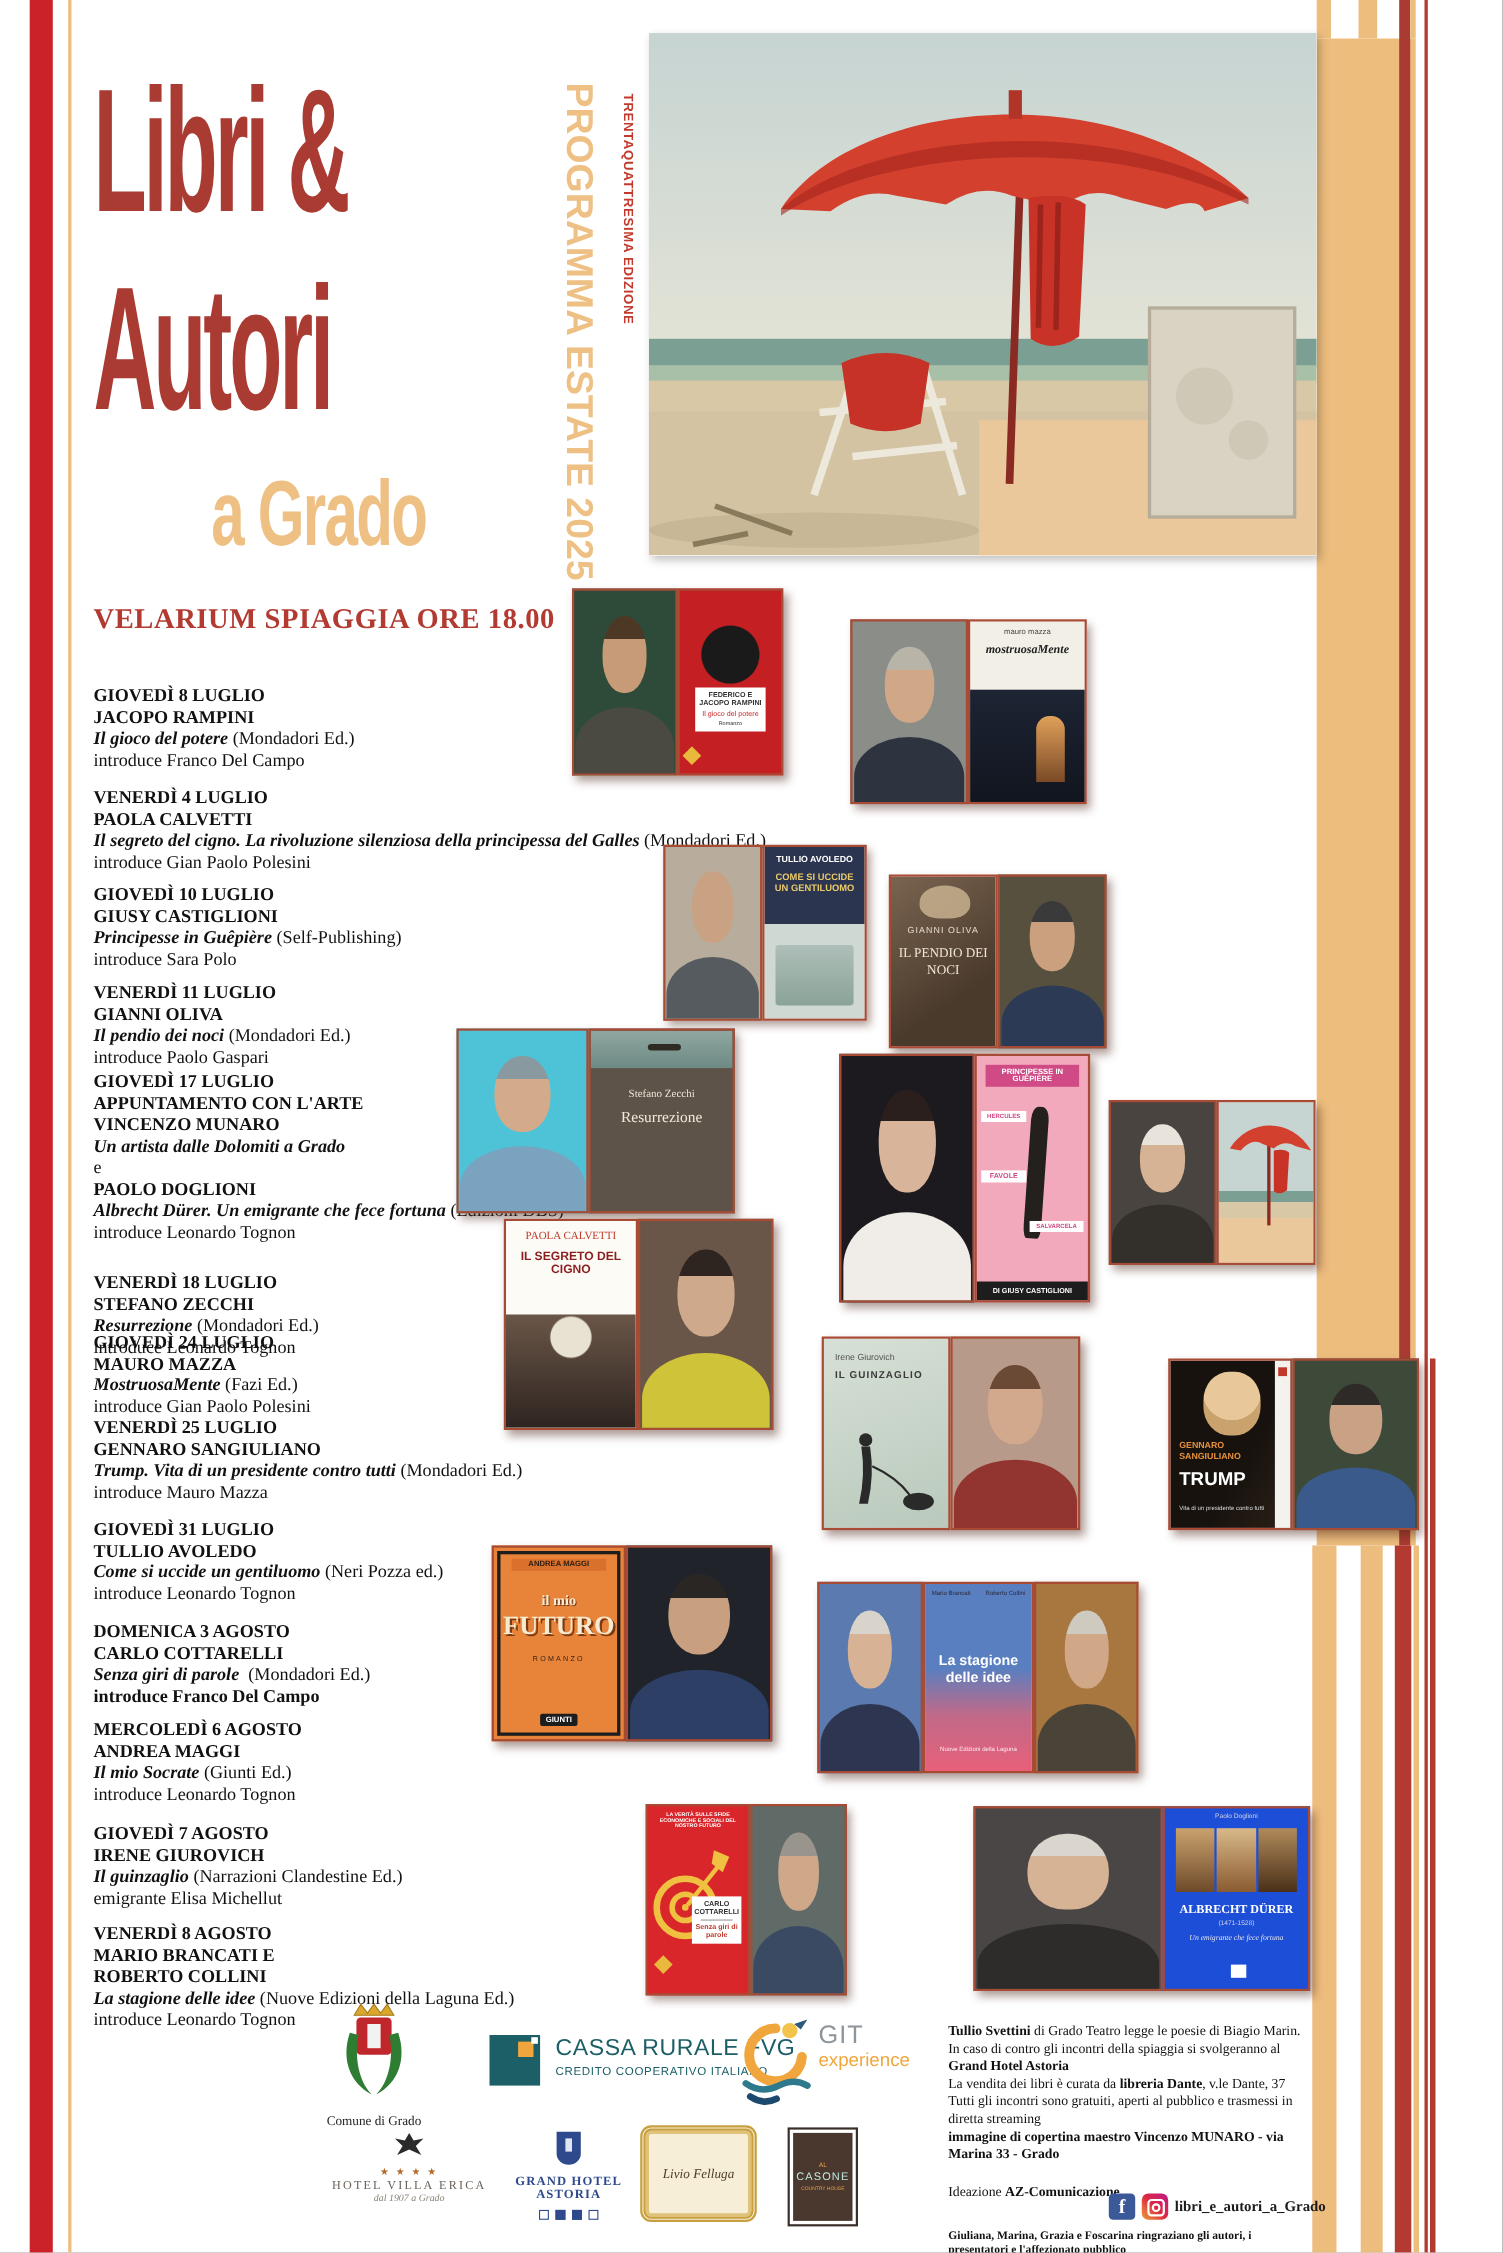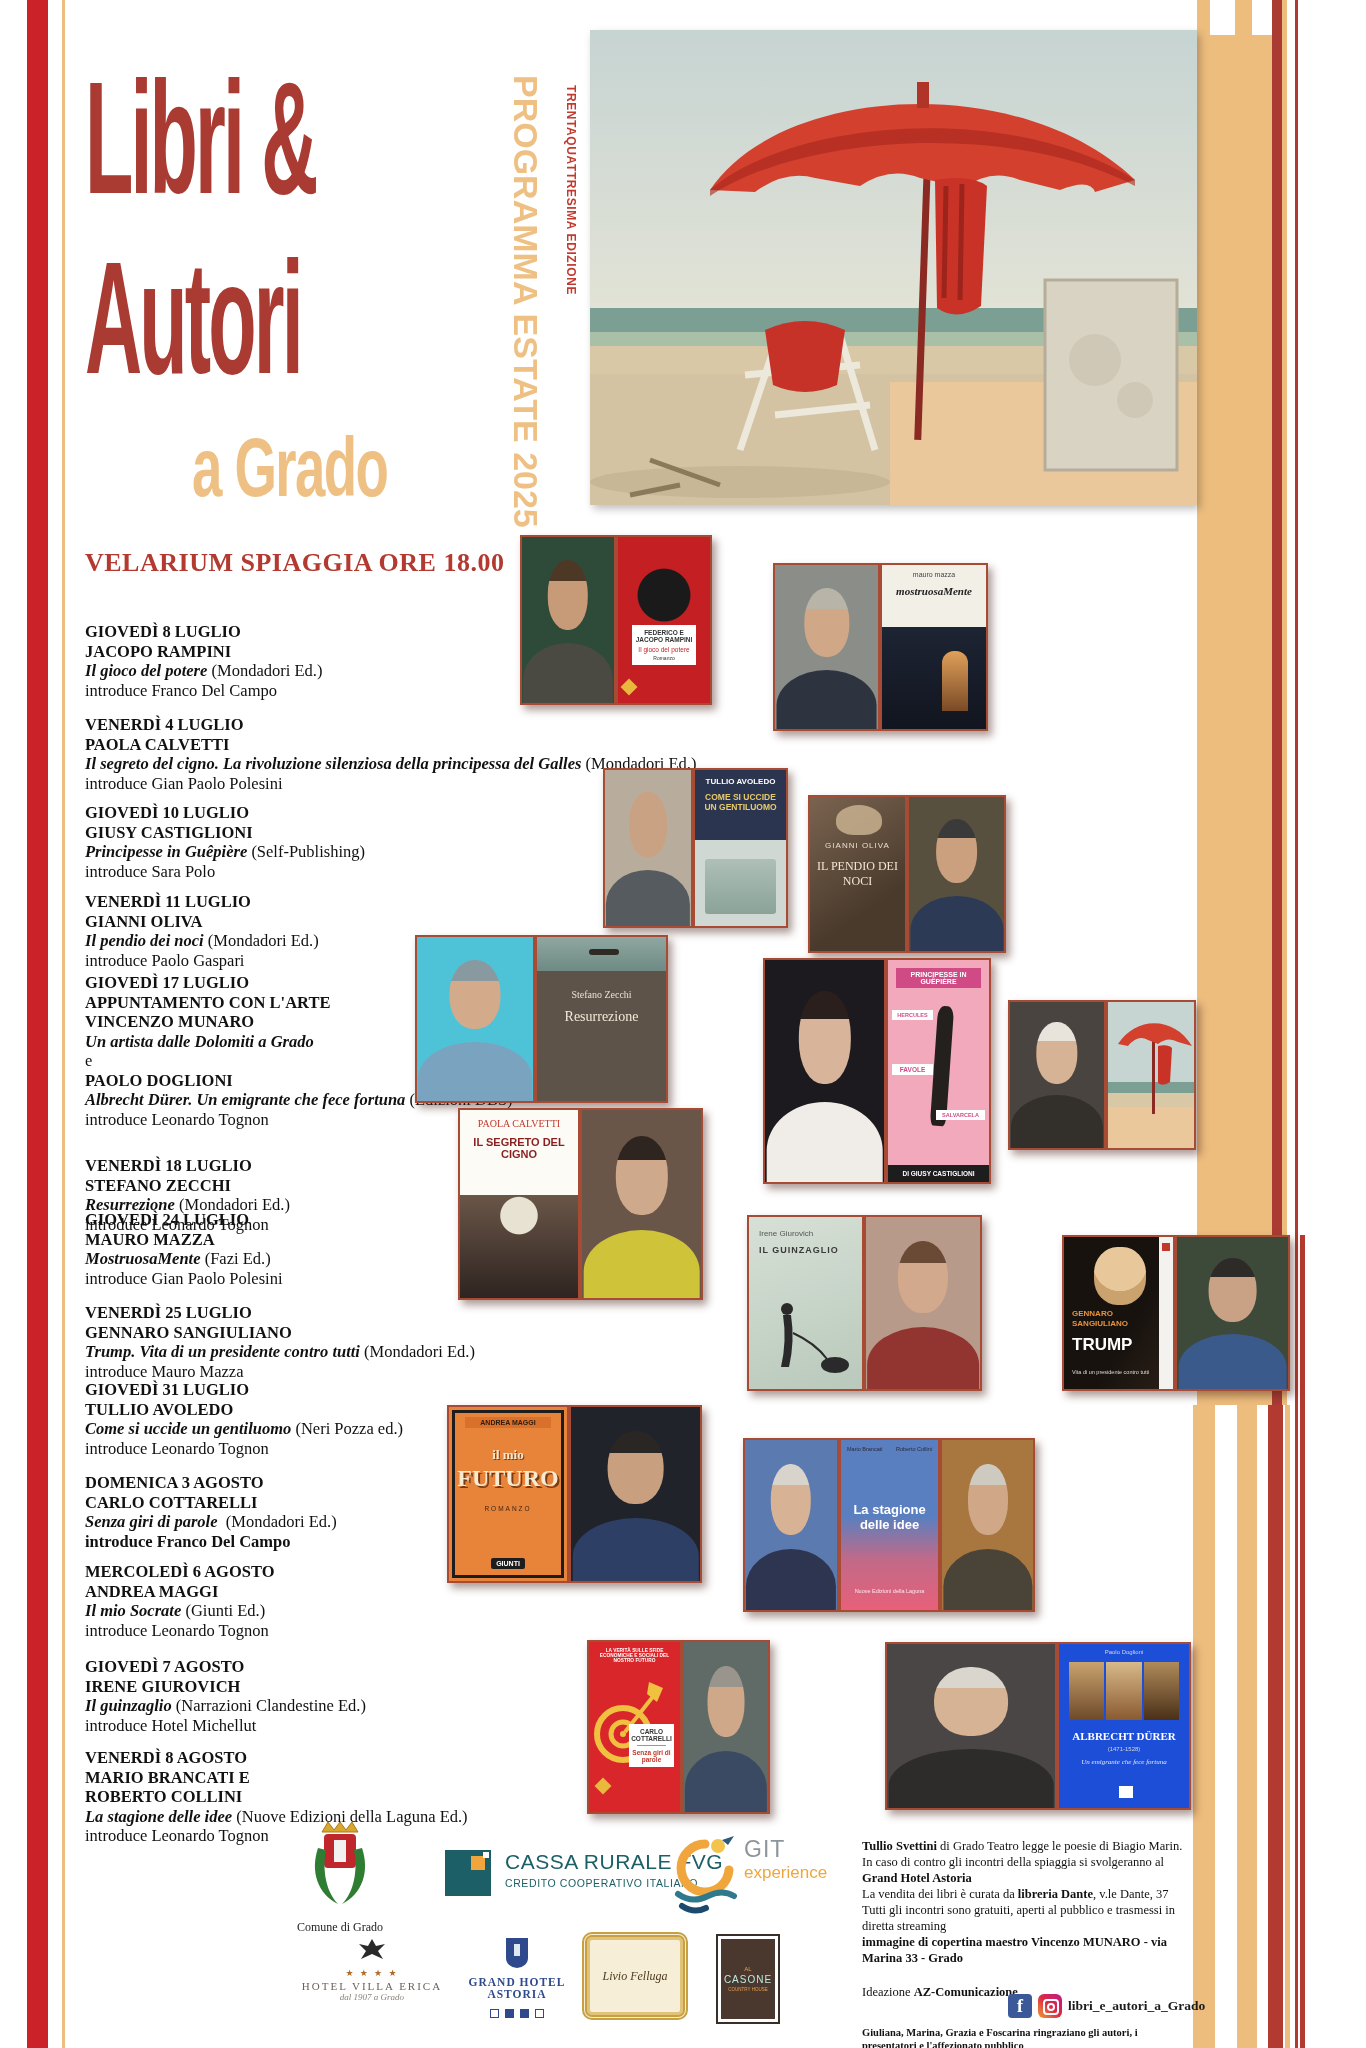--- a/index.html
+++ b/index.html
@@ -150,21 +150,21 @@
     <div class="ev-b">STEFANO ZECCHI</div>
     <div><span class="ev-t">Resurrezione</span> <span class="ev-pub">(Mondadori Ed.)</span></div>
     <div>introduce Leonardo Tognon</div>
   </div>
   <div class="event" style="top:1210px;">
     <div class="ev-b">GIOVEDÌ  24 LUGLIO</div>
     <div class="ev-b">MAURO MAZZA</div>
     <div><span class="ev-t">MostruosaMente</span> <span class="ev-pub">(Fazi Ed.)</span></div>
     <div>introduce Gian Paolo Polesini</div>
   </div>
-  <div class="event" style="top:1288px;margin-top:15px;">
+  <div class="event" style="top:1288px;">
     <div class="ev-b">VENERDÌ  25 LUGLIO</div>
     <div class="ev-b">GENNARO SANGIULIANO</div>
     <div><span class="ev-t">Trump. Vita di un presidente contro tutti</span> <span class="ev-pub">(Mondadori Ed.)</span></div>
     <div>introduce Mauro Mazza</div>
   </div>
   <div class="event" style="top:1380px;">
     <div class="ev-b">GIOVEDÌ  31 LUGLIO</div>
     <div class="ev-b">TULLIO AVOLEDO</div>
     <div><span class="ev-t">Come si uccide un gentiluomo</span> <span class="ev-pub">(Neri Pozza ed.)</span></div>
     <div>introduce Leonardo Tognon</div>
@@ -178,21 +178,21 @@
   <div class="event" style="top:1562px;">
     <div class="ev-b">MERCOLEDÌ  6 AGOSTO</div>
     <div class="ev-b">ANDREA MAGGI</div>
     <div><span class="ev-t">Il mio Socrate</span> <span class="ev-pub">(Giunti Ed.)</span></div>
     <div>introduce Leonardo Tognon</div>
   </div>
   <div class="event" style="top:1657px;">
     <div class="ev-b">GIOVEDÌ  7 AGOSTO</div>
     <div class="ev-b">IRENE GIUROVICH</div>
     <div><span class="ev-t">Il guinzaglio</span> <span class="ev-pub">(Narrazioni Clandestine Ed.)</span></div>
-    <div>introduce Hotel Michellut</div>
+    <div>emigrante Elisa Michellut</div>
   </div>
   <div class="event" style="top:1748px;">
     <div class="ev-b">VENERDÌ  8 AGOSTO</div>
     <div class="ev-b">MARIO BRANCATI E</div>
     <div class="ev-b">ROBERTO COLLINI</div>
     <div><span class="ev-t">La stagione delle idee</span> <span class="ev-pub">(Nuove Edizioni della Laguna Ed.)</span></div>
     <div>introduce Leonardo Tognon</div>
   </div>
 
   <div class="cg" style="left:520px;top:535px;">

